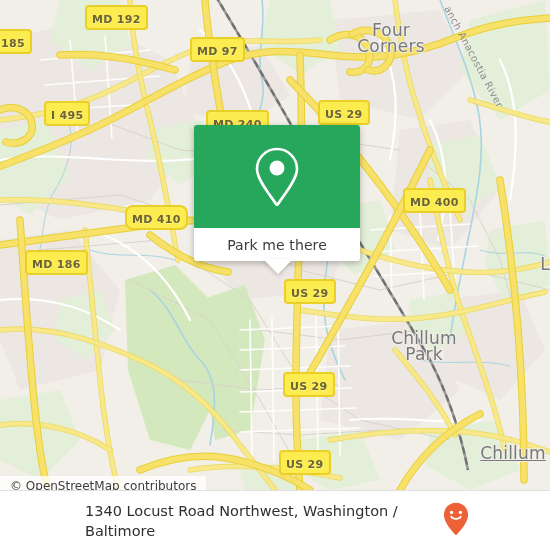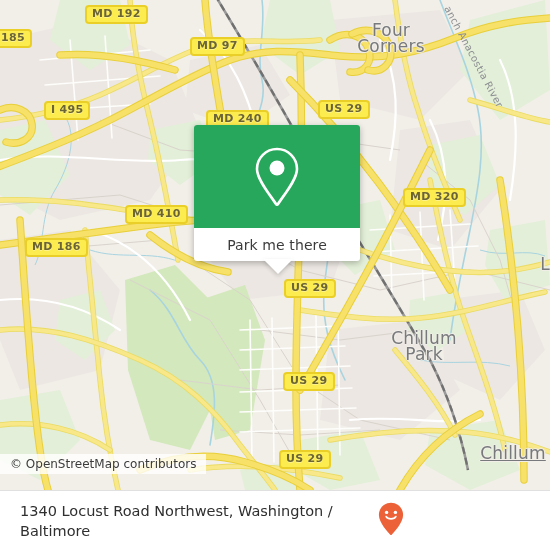--- a/index.html
+++ b/index.html
@@ -70,21 +70,21 @@
   .shield {
     position: absolute;
     background: #fcec4f;
     border: 2px solid #e9cf27;
     border-radius: 4px;
     color: #6b6436;
     font-family: "DejaVu Sans", sans-serif;
     font-size: 11px;
     font-weight: 700;
     letter-spacing: 0.3px;
-    padding: 1px 5px 2px 5px;
+    padding: 7px 5px 2px 5px;
     white-space: nowrap;
     line-height: 12px;
     box-sizing: border-box;
     text-shadow: 0 1px 0 rgba(255,255,255,0.35);
   }
 
   
   .callout {
     position: absolute;
     left: 194px;
@@ -126,21 +126,21 @@
     border-right: 15px solid transparent;
     border-top: 15px solid #ffffff;
     z-index: 21;
     filter: drop-shadow(0 2px 2px rgba(0,0,0,0.18));
   }
 
   
   .attribution {
     position: absolute;
     left: 0;
-    top: 454px;
+    top: 476px;
     height: 20px;
     padding: 0 10px 0 10px;
     display: flex;
     align-items: center;
     background: rgba(255,255,255,0.80);
     color: #3c3c3c;
     font-family: "DejaVu Sans", sans-serif;
     font-size: 12px;
     z-index: 30;
     white-space: nowrap;
@@ -152,20 +152,21 @@
     left: 0;
     top: 490px;
     width: 550px;
     height: 60px;
     background: #ffffff;
     border-top: 1px solid #e0e0e0;
     box-sizing: border-box;
     display: flex;
     align-items: center;
     z-index: 40;
+    justify-content: center;
   }
   .footer-address {
     flex: 1 1 auto;
     padding-left: 20px;
     padding-right: 8px;
     color: #2f2f2f;
     font-family: "DejaVu Sans", sans-serif;
     font-size: 14.5px;
     line-height: 20px;
     max-width: 350px;
@@ -402,23 +403,23 @@
     <div class="place-label" style="left:538px; top:236px; width:14px;">L</div>
 
     <div class="river-label" style="left:452px; top:4px; transform: rotate(62deg); transform-origin: 0 0;">anch Anacostia River</div>
 
     <div class="shield" style="left:-6px;  top:29px;">185</div>
     <div class="shield" style="left:85px;  top:5px;">MD 192</div>
     <div class="shield" style="left:190px; top:37px;">MD 97</div>
     <div class="shield" style="left:44px;  top:101px;">I 495</div>
     <div class="shield" style="left:206px; top:110px;">MD 240</div>
     <div class="shield" style="left:318px; top:100px;">US 29</div>
-    <div class="shield" style="left:403px; top:188px;">MD 320</div>
-    <div class="shield" style="left:125px; top:205px;">MD 410</div>
-    <div class="shield" style="left:25px;  top:238px;">MD 186</div>
+    <div class="shield" style="left:403px; top:188px;">MD 400</div>
+    <div class="shield" style="left:125px; top:205px;border-radius:8px;">MD 410</div>
+    <div class="shield" style="left:25px;  top:250px;">MD 186</div>
     <div class="shield" style="left:284px; top:279px;">US 29</div>
     <div class="shield" style="left:283px; top:372px;">US 29</div>
     <div class="shield" style="left:279px; top:450px;">US 29</div>
 
     <div class="callout-tail"></div>
 
     <div class="callout">
       <div class="callout-green">
         <span>
           <svg width="48" height="62" viewBox="0 0 48 62" xmlns="http://www.w3.org/2000/svg">

